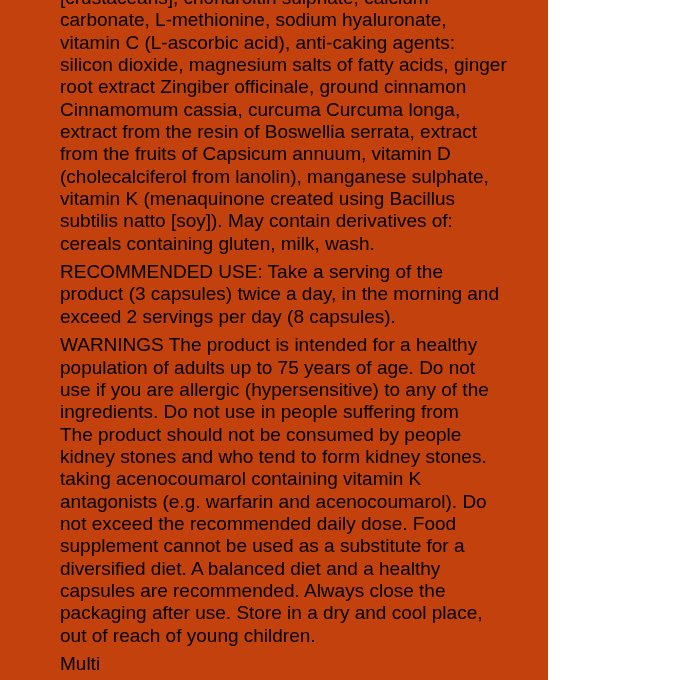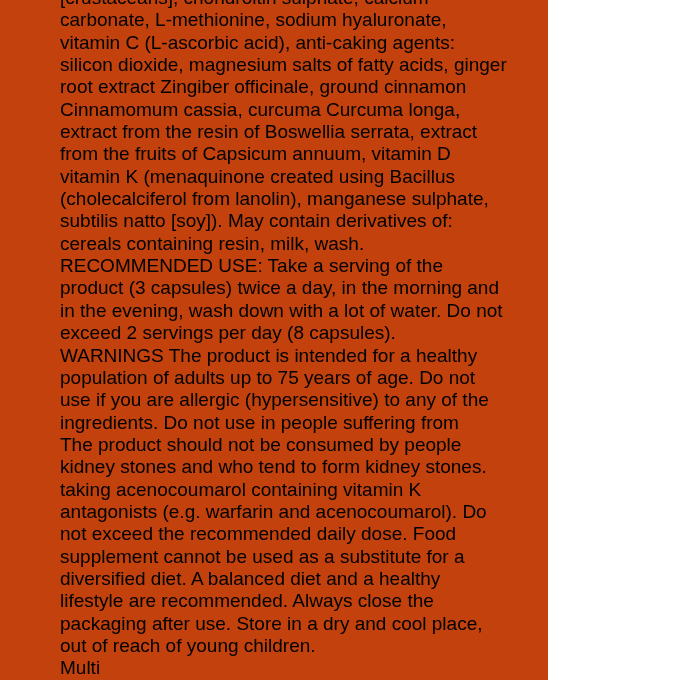--- a/index.html
+++ b/index.html
@@ -31,20 +31,21 @@
     color: #000000;
     font-size: 19px;
     line-height: 22.35px;
     font-weight: 400;
   }
   .paragraph {
     margin: 0;
     padding: 0;
   }
   .paragraph + .paragraph {
+    margin-top: 6px;
   }
   .text-line {
     white-space: pre;
   }
   .run-bold {
     font-weight: 400;
   }
 </style>
 </head>
 <body>
@@ -53,44 +54,43 @@
   <div class="label-text" id="label-text">
       <div class="paragraph">
         <div class="text-line"><span class="run-bold">[crustaceans]</span><span class="run-normal">, chondroitin sulphate, calcium</span></div>
         <div class="text-line"><span class="run-normal">carbonate, L-methionine, sodium hyaluronate,</span></div>
         <div class="text-line"><span class="run-normal">vitamin C (L-ascorbic acid), anti-caking agents:</span></div>
         <div class="text-line"><span class="run-normal">silicon dioxide, magnesium salts of fatty acids, ginger</span></div>
         <div class="text-line"><span class="run-normal">root extract Zingiber officinale, ground cinnamon</span></div>
         <div class="text-line"><span class="run-normal">Cinnamomum cassia, curcuma Curcuma longa,</span></div>
         <div class="text-line"><span class="run-normal">extract from the resin of Boswellia serrata, extract</span></div>
         <div class="text-line"><span class="run-normal">from the fruits of Capsicum annuum, vitamin D</span></div>
+        <div class="text-line"><span class="run-normal">(cholecalciferol from lanolin), manganese sulphate,</span></div>
         <div class="text-line"><span class="run-normal">vitamin K (menaquinone created using Bacillus</span></div>
-        <div class="text-line"><span class="run-normal">(cholecalciferol from lanolin), manganese sulphate,</span></div>
         <div class="text-line"><span class="run-normal">subtilis natto </span><span class="run-bold">[soy]</span><span class="run-normal">). May contain derivatives of:</span></div>
-        <div class="text-line"><span class="run-normal">cereals containing </span><span class="run-bold">resin</span><span class="run-normal">, </span><span class="run-bold">milk</span><span class="run-normal">, </span><span class="run-bold">wash</span><span class="run-normal">.</span></div>
+        <div class="text-line"><span class="run-normal">cereals containing </span><span class="run-bold">gluten</span><span class="run-normal">, </span><span class="run-bold">milk</span><span class="run-normal">, </span><span class="run-bold">wash</span><span class="run-normal">.</span></div>
       </div>
       <div class="paragraph">
         <div class="text-line"><span class="run-bold">RECOMMENDED USE:</span><span class="run-normal"> Take a serving of the</span></div>
         <div class="text-line"><span class="run-normal">product (3 capsules) twice a day, in the morning and</span></div>
-        <div class="text-line"><span class="run-normal">in the evening, wash down with a lot of water. Do not</span></div>
         <div class="text-line"><span class="run-normal">exceed 2 servings per day (8 capsules).</span></div>
       </div>
       <div class="paragraph">
         <div class="text-line"><span class="run-bold">WARNINGS</span><span class="run-normal"> The product is intended for a healthy</span></div>
         <div class="text-line"><span class="run-normal">population of adults up to 75 years of age. Do not</span></div>
         <div class="text-line"><span class="run-normal">use if you are allergic (hypersensitive) to any of the</span></div>
         <div class="text-line"><span class="run-normal">ingredients. Do not use in people suffering from</span></div>
         <div class="text-line"><span class="run-normal">The product should not be consumed by people</span></div>
         <div class="text-line"><span class="run-normal">kidney stones and who tend to form kidney stones.</span></div>
         <div class="text-line"><span class="run-normal">taking acenocoumarol containing vitamin K</span></div>
         <div class="text-line"><span class="run-normal">antagonists (e.g. warfarin and acenocoumarol). Do</span></div>
         <div class="text-line"><span class="run-normal">not exceed the recommended daily dose. Food</span></div>
         <div class="text-line"><span class="run-normal">supplement cannot be used as a substitute for a</span></div>
         <div class="text-line"><span class="run-normal">diversified diet. A balanced diet and a healthy</span></div>
-        <div class="text-line"><span class="run-normal">lifestyle are recommended. Always close the</span></div>
+        <div class="text-line"><span class="run-normal">capsules are recommended. Always close the</span></div>
         <div class="text-line"><span class="run-normal">packaging after use. Store in a dry and cool place,</span></div>
         <div class="text-line"><span class="run-normal">out of reach of young children.</span></div>
       </div>
       <div class="paragraph">
         <div class="text-line"><span class="run-bold">Multi</span></div>
       </div>
     </div>
 </div>
 
 </body></html>

